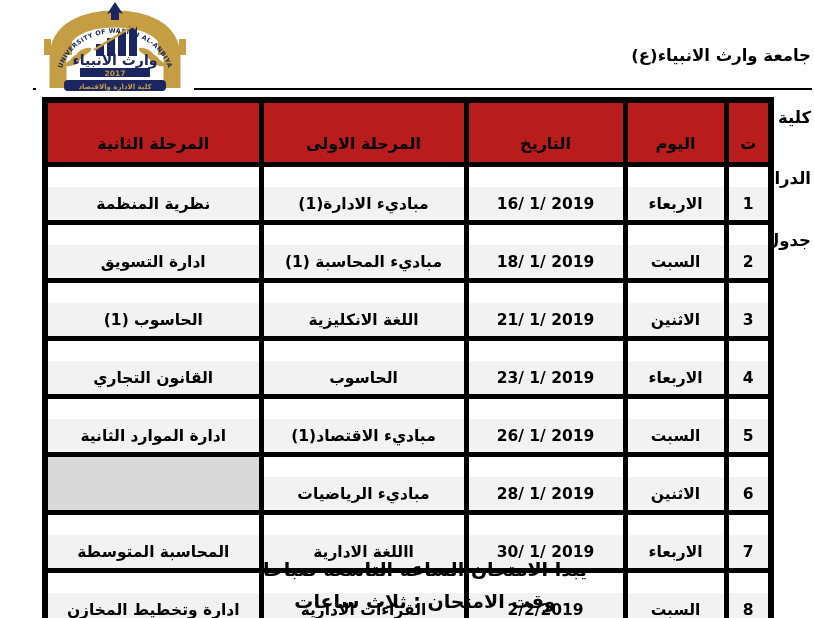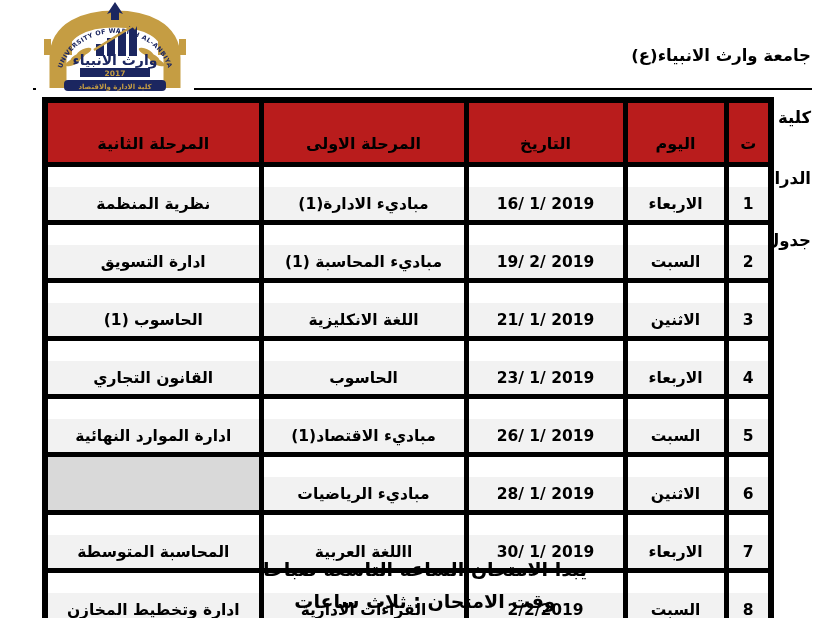--- a/index.html
+++ b/index.html
@@ -164,21 +164,21 @@
         </tr>
         <tr>
           <td>
             <div class="shade">2</div>
           </td>
           <td>
             <div class="shade">السبت</div>
           </td>
           <td>
             <div class="shade">
-              <span class="ltr">19/ 2/ 2019</span>
+              <span class="ltr">18/ 1/ 2019</span>
             </div>
           </td>
           <td>
             <div class="shade">مباديء المحاسبة (1)</div>
           </td>
           <td>
             <div class="shade">ادارة التسويق</div>
           </td>
         </tr>
         <tr>
@@ -228,21 +228,21 @@
           </td>
           <td>
             <div class="shade">
               <span class="ltr">26/ 1/ 2019</span>
             </div>
           </td>
           <td>
             <div class="shade">مباديء الاقتصاد(1)</div>
           </td>
           <td>
-            <div class="shade">ادارة الموارد النهائية</div>
+            <div class="shade">ادارة الموارد الثانية</div>
           </td>
         </tr>
         <tr>
           <td>
             <div class="shade">6</div>
           </td>
           <td>
             <div class="shade">الاثنين</div>
           </td>
           <td>
@@ -261,21 +261,21 @@
           </td>
           <td>
             <div class="shade">الاربعاء</div>
           </td>
           <td>
             <div class="shade">
               <span class="ltr">30/ 1/ 2019</span>
             </div>
           </td>
           <td>
-            <div class="shade">االلغة العربية</div>
+            <div class="shade">االلغة الادارية</div>
           </td>
           <td>
             <div class="shade">المحاسبة المتوسطة</div>
           </td>
         </tr>
         <tr>
           <td>
             <div class="shade">8</div>
           </td>
           <td>

